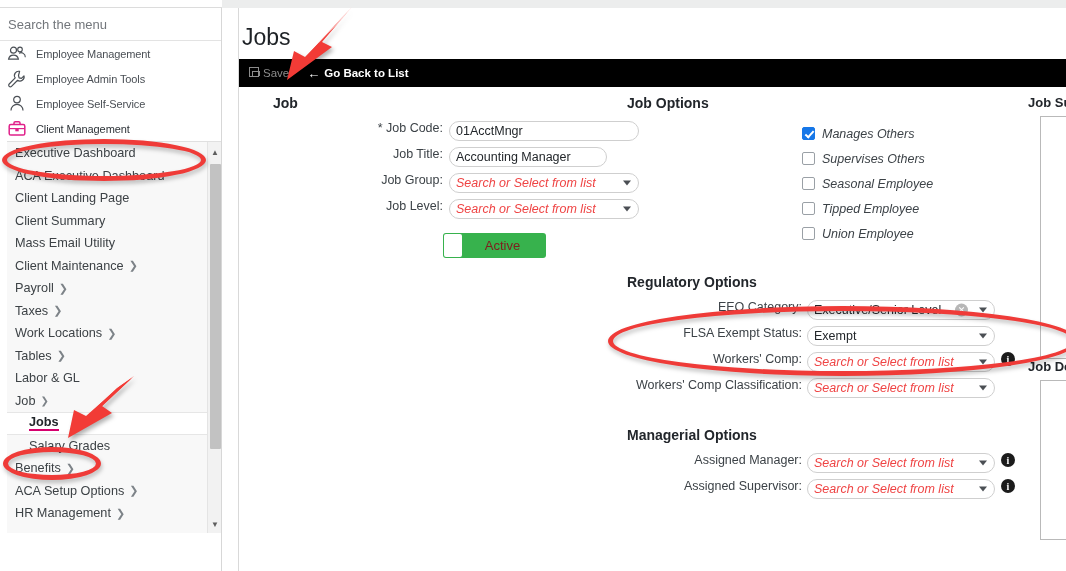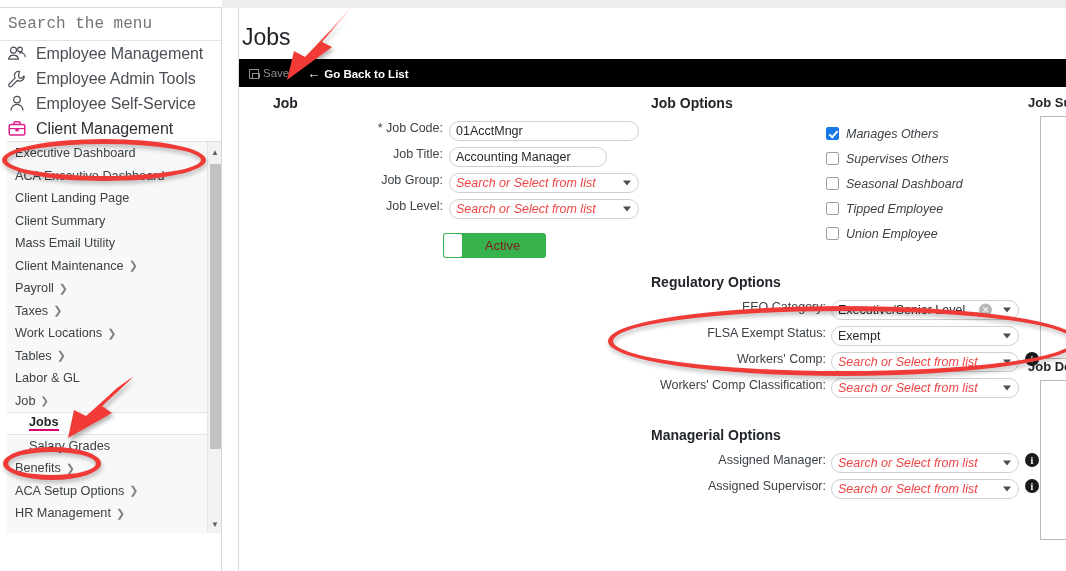--- a/index.html
+++ b/index.html
@@ -38,33 +38,32 @@
     overflow: hidden;
   }
   .menu-search {
     height: 33px;
     display: flex; align-items: center;
     padding-left: 8px;
     border-bottom: 1px solid #e3e3e3;
     background: #fff;
   }
   .menu-search span {
-    font-size: 16px;
+    font-size: 13px;
     color: #72767b;
-    font-family: Liberation Mono, monospace;
   }
   .top-nav { background: #ffffff; }
   .top-nav-item {
     display: flex; align-items: center;
     height: 25px;
     padding-left: 6px;
     gap: 8px;
   }
   .top-nav-item .label {
-    font-size: 16px;
+    font-size: 11px;
     color: #4a4f55;
     letter-spacing: -0.1px;
   }
   .top-nav-item.active .label {
     color: #2d3237;
   }
   .nav-icon {
     width: 22px; height: 20px;
     display: flex; align-items: center; justify-content: center;
     flex: 0 0 22px;
@@ -146,21 +145,21 @@
   }
   .toolbar {
     margin-top: 9px;
     height: 28px;
     background: #000000;
     display: flex; align-items: center;
     padding-left: 10px;
     gap: 18px;
   }
   .tb-btn {
-    display: flex; align-items: flex-end; gap: 4px;
+    display: flex; align-items: flex-start; gap: 4px;
     font-size: 11.5px;
     font-weight: bold;
     color: #ffffff;
     white-space: nowrap;
   }
   .tb-btn.disabled { color: #8c8c8c; font-weight: normal; }
   .save-glyph {
     display: inline-block;
     width: 10px; height: 10px;
     border: 1px solid currentColor;
@@ -495,35 +494,35 @@
             <span class="caret"></span>
           </div>
         </div>
 
         <div class="toggle">
           <span class="knob"></span>
           <span class="t-label">Active</span>
         </div>
       </div>
 
-      <div class="col" style="left:412px; top:8px; width:400px;">
+      <div class="col" style="left:388px; top:8px; width:400px;">
 
         <div class="section-head">Job Options</div>
 
         <div class="cb-row">
           <span class="cb checked"></span>
           <span class="cb-label">Manages Others</span>
         </div>
         <div class="cb-row">
           <span class="cb"></span>
           <span class="cb-label">Supervises Others</span>
         </div>
         <div class="cb-row">
           <span class="cb"></span>
-          <span class="cb-label">Seasonal Dashboard</span>
+          <span class="cb-label">Seasonal Employee</span>
         </div>
         <div class="cb-row">
           <span class="cb"></span>
           <span class="cb-label">Tipped Employee</span>
         </div>
         <div class="cb-row">
           <span class="cb"></span>
           <span class="cb-label">Union Employee</span>
         </div>
 

